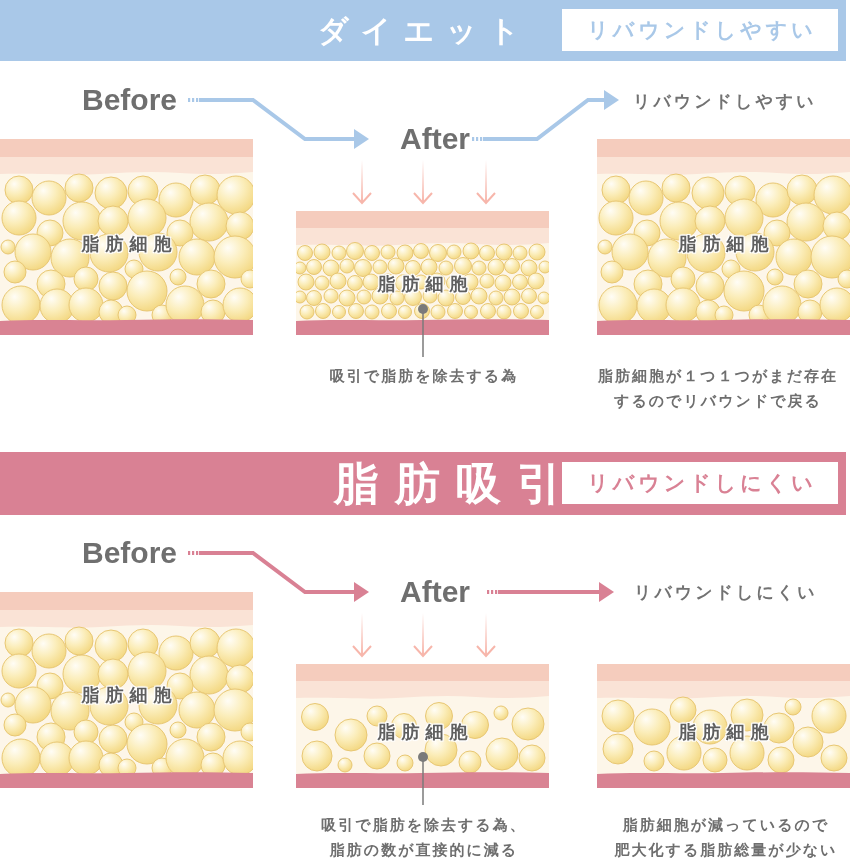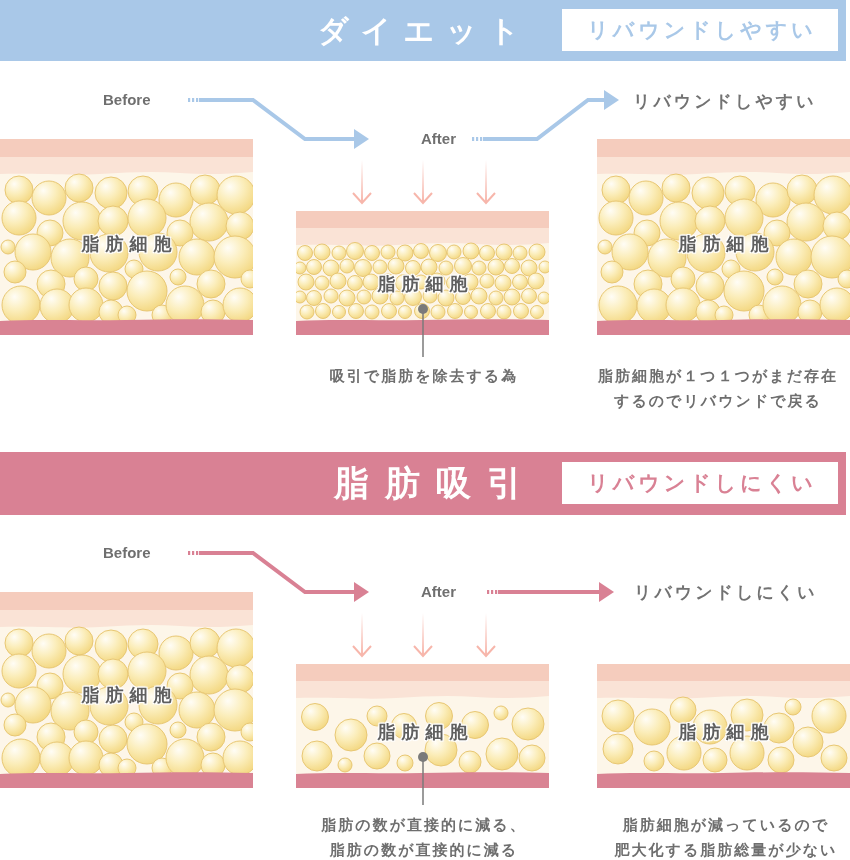--- a/index.html
+++ b/index.html
@@ -8,32 +8,32 @@
     background: #ffffff;
     font-family: "DejaVu Sans", "Liberation Sans", sans-serif;
   }
   .bar { position: absolute; left: 0; width: 846px; }
   .bar-blue { top: 0; height: 61px; background: #a9c8e8; }
   .bar-pink { top: 452px; height: 63px; background: #d98194; }
   .bar-title {
     position: absolute; top: 0; color: #ffffff; font-weight: bold; white-space: nowrap;
   }
   .bar-blue .bar-title { left: 318px; line-height: 61px; font-size: 30px; letter-spacing: 12px; }
-  .bar-pink .bar-title { left: 334px; line-height: 63px; font-size: 35px; letter-spacing: 16px; }
+  .bar-pink .bar-title { left: 334px; line-height: 63px; font-size: 45px; letter-spacing: 16px; }
   .badge {
     position: absolute; left: 562px; width: 276px; height: 42px; background: #ffffff;
     text-align: center; line-height: 42px; font-size: 21px; font-weight: bold;
     letter-spacing: 4px; padding-left: 4px; box-sizing: border-box; white-space: nowrap;
   }
   .bar-blue .badge { top: 9px; color: #a9c8e8; }
   .bar-pink .badge { top: 10px; color: #d98194; }
 
   .stage-label {
     position: absolute; color: #6f6f6f; font-weight: bold; white-space: nowrap;
-    font-family: "Liberation Sans", sans-serif; font-size: 15px; line-height: 26px; margin-left: 21px;
+    font-family: "Liberation Sans", sans-serif; font-size: 30px; line-height: 26px;
   }
   .result-label {
     position: absolute; color: #727272; font-weight: bold; white-space: nowrap;
     font-size: 17px; line-height: 26px; letter-spacing: 3px;
   }
 
   .panel { position: absolute; width: 253px; }
   .panel svg { display: block; }
   .cell-label {
     position: absolute; left: 0; width: 100%; text-align: center;
@@ -329,21 +329,21 @@
   <div class="panel" style="left:597px;top:664px;height:124px">
     <svg width="253" height="124" viewBox="0 0 253 124">
       <use href="#layers-short" width="253" height="124"></use>
       <use href="#sparse-cells-b" width="253" height="124"></use>
       <use href="#band-bottom" x="0" y="107" width="253" height="17"></use>
     </svg>
     <div class="cell-label" style="top:57px">脂肪細胞</div>
   </div>
 
   <div class="caption" style="left:273px;top:813px">
-    <div>脂肪の数が直接的に減る、</div>
+    <div>吸引で脂肪を除去する為、</div>
     <div>脂肪の数が直接的に減る</div>
   </div>
   <div class="caption" style="left:575px;top:813px">
     <div>脂肪細胞が減っているので</div>
     <div>肥大化する脂肪総量が少ない</div>
   </div>
 
   <svg class="overlay" width="850" height="860" viewBox="0 0 850 860">
 
     <g fill="#a9c8e8">

